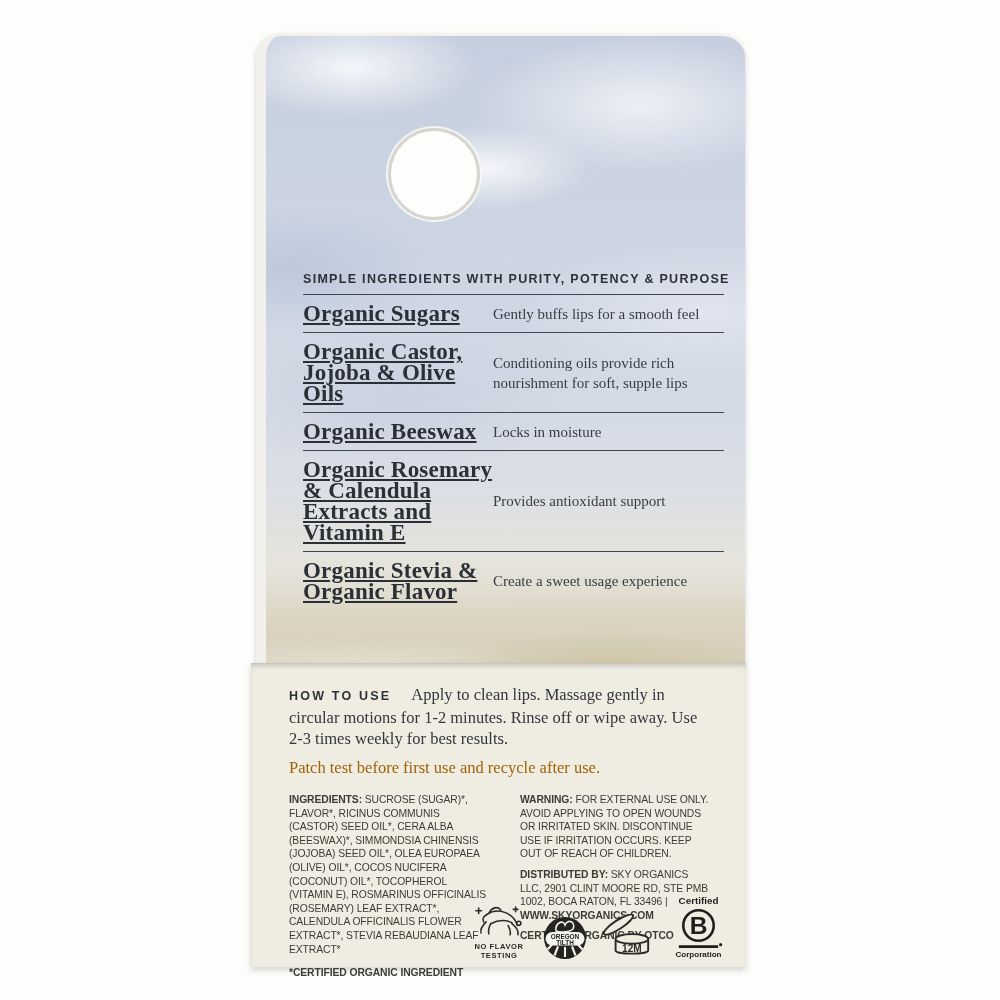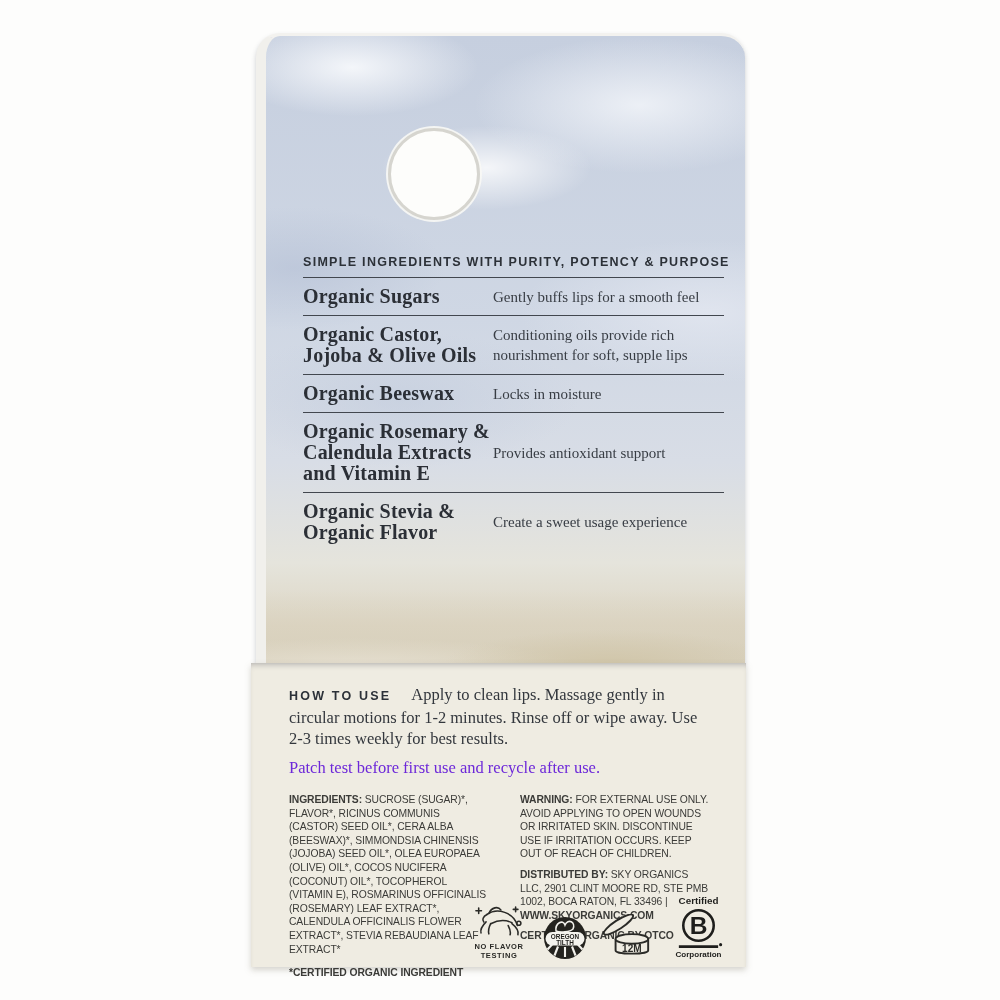--- a/index.html
+++ b/index.html
@@ -52,40 +52,40 @@
       linear-gradient(to top, var(--sand), rgba(216,208,188,0));
   }
   .hang-hole{
     position:absolute; left:122px; top:92px;
     width:92px; height:92px; border-radius:50%;
     background:#fdfdfb;
     border:3px solid #d6d5cf;
     box-shadow:0 0 0 2px rgba(248,248,245,.9);
   }
   .tab-content{
-    position:absolute; left:37px; right:21px; top:219px;
+    position:absolute; left:37px; right:21px; top:236px;
   }
   .tab-header{
     font-family:"Liberation Sans", sans-serif;
     font-weight:bold; font-size:12.5px; letter-spacing:1.3px;
     color:var(--ink);
     padding-bottom:8px;
     border-bottom:1.5px solid var(--rule);
     white-space:nowrap;
   }
   .ing-row{
     display:flex; align-items:center;
     padding:8px 0;
     border-bottom:1.5px solid var(--rule);
   }
   .ing-row:last-child{border-bottom:none;}
   .ing-name{
     width:190px; flex:none;
-    font-weight:bold; font-size:20px; line-height:21px;
-    letter-spacing:.2px; color:#2b2f36;
+    font-weight:bold; font-size:23px; line-height:21px;
+    letter-spacing:.2px; color:#2b2f36;text-decoration:underline;
   }
   .ing-benefit{
     flex:1;
     font-size:15px; line-height:20px;
     color:var(--body-ink);
   }
   
   .cream-panel{
     position:relative;
     margin-left:-5px;
@@ -100,21 +100,21 @@
     width:424px;
     font-size:16.5px; line-height:21px;
     color:#33373d;
   }
   .usage-label{
     font-family:"Liberation Sans", sans-serif;
     font-weight:bold; font-size:12.5px; letter-spacing:2.2px;
     color:var(--ink);
     margin-right:20px;
   }
-  .patch{ width:424px; font-size:16.5px; line-height:21px; color:#6d28d9; margin-top:8px;}
+  .patch{ width:424px; font-size:16.5px; line-height:21px; color:#a16207; margin-top:8px;}
   .columns{
     display:flex; gap:19px; margin-top:15px;
   }
   .smalltext{
     font-family:"Liberation Sans", sans-serif;
     font-size:11px; line-height:13.6px;
     letter-spacing:-.1px;
     color:var(--small-ink);
     transform:scaleX(.94);
     transform-origin:0 0;

